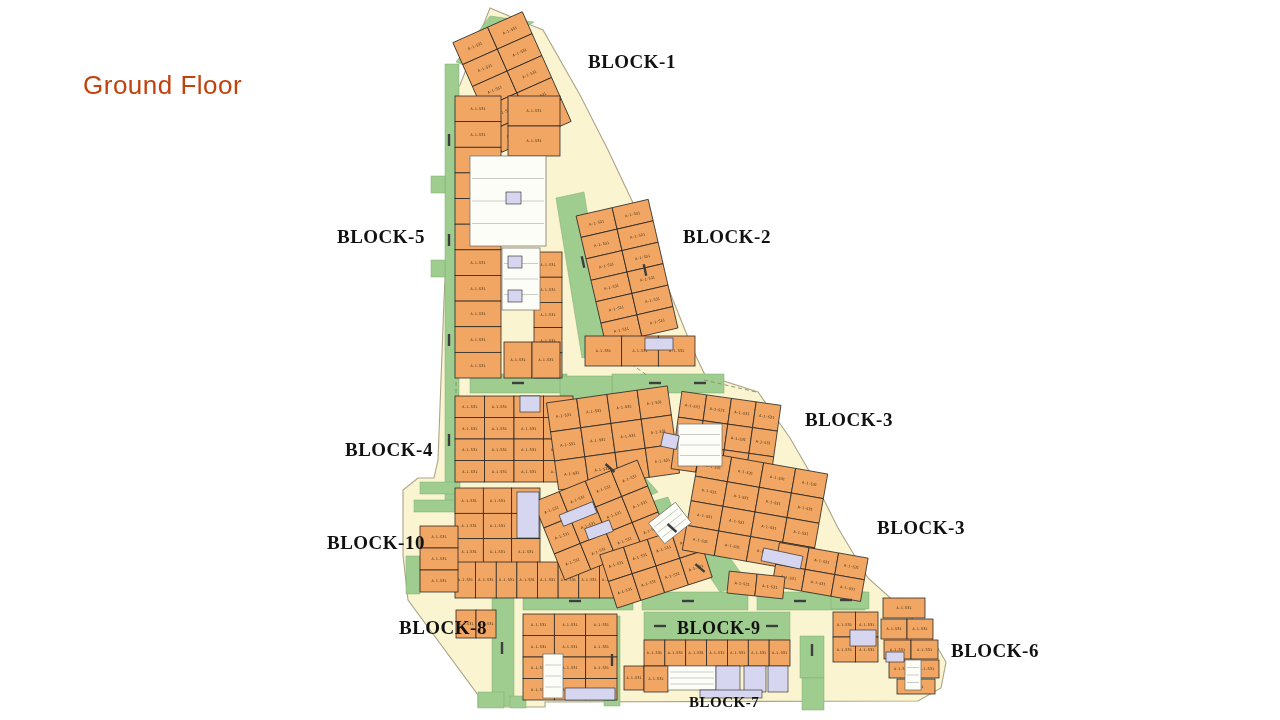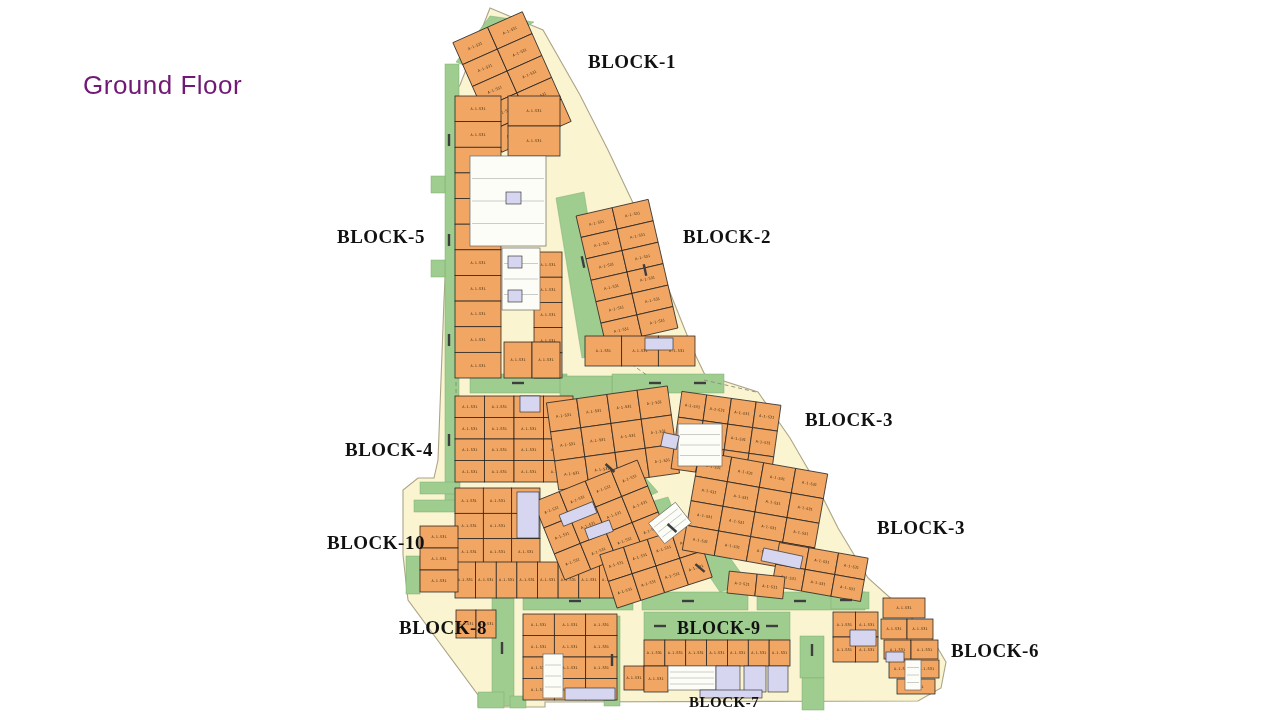--- a/index.html
+++ b/index.html
@@ -4,21 +4,21 @@
 <style>
   html,body{margin:0;padding:0;}
   body{
     width:1280px;height:720px;overflow:hidden;background:#ffffff;
     font-family:"Liberation Sans","DejaVu Sans",sans-serif;
     position:relative;
   }
   .canvas{position:absolute;inset:0;width:1280px;height:720px;}
   .page-title{
     position:absolute;left:83px;top:70px;
-    font-size:26px;font-weight:400;color:#701a75;letter-spacing:.5px;
+    font-size:26px;font-weight:400;color:#c2410c;letter-spacing:.5px;
   }
   svg.plan{position:absolute;left:0;top:0;width:1280px;height:720px;}
   .block-label{
     font-family:"Liberation Serif","DejaVu Serif",serif;
     font-weight:bold;fill:#111111;letter-spacing:.5px;
   }
   .unit-label{
     font-family:"DejaVu Sans Mono",monospace;
     fill:#41300f;
   }

